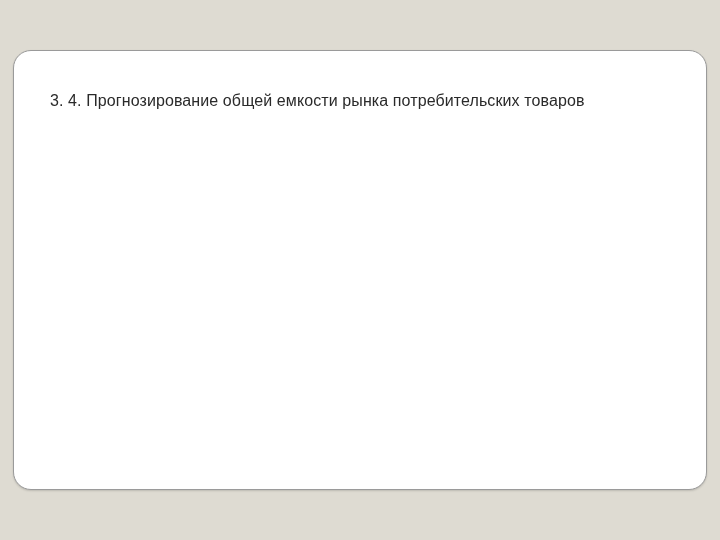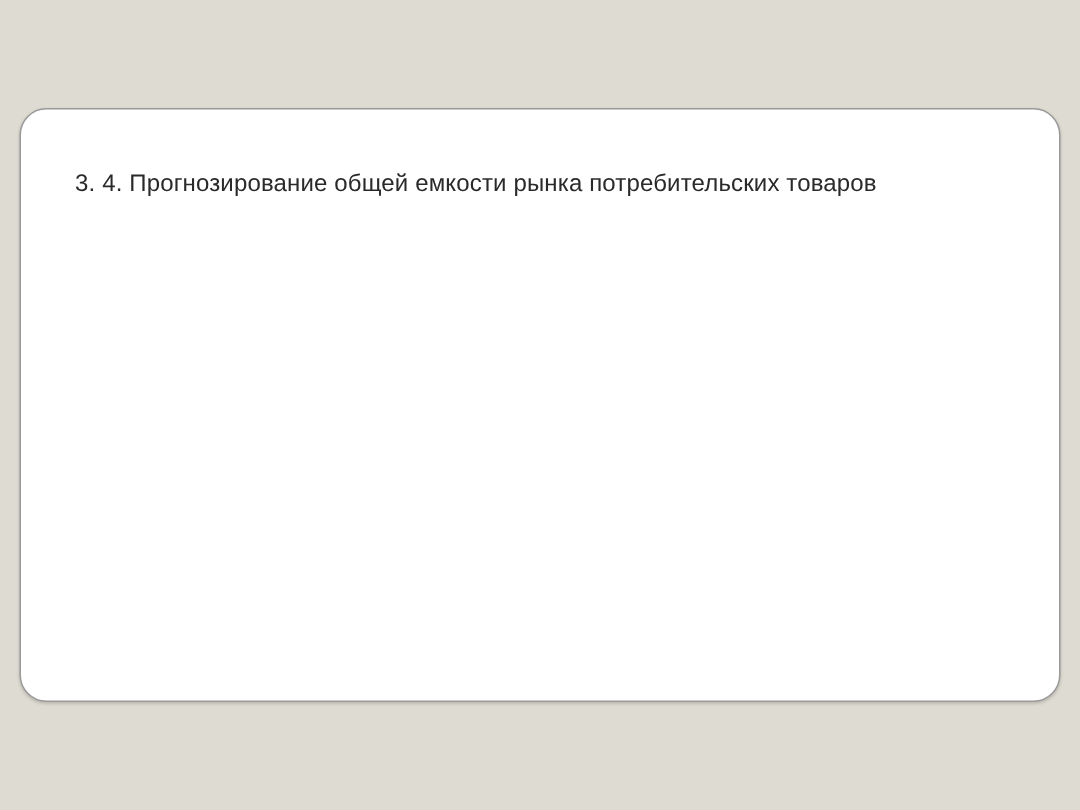--- a/index.html
+++ b/index.html
@@ -12,21 +12,21 @@
       height: 540px;
       background-color: #dedbd2;
       display: flex;
       align-items: center;
       justify-content: center;
       font-family: Arial, sans-serif;
       overflow: hidden;
     }
     .slide-frame {
       width: 694px;
-      height: 396px;
+      height: 440px;
       background-color: #ffffff;
       border: 1px solid #9a9a9a;
       border-radius: 18px;
       box-shadow: 0 1px 2px rgba(0,0,0,0.15);
       position: relative;
       padding: 40px 36px;
     }
     .slide-title {
       font-size: 16px;
       font-weight: 400;

